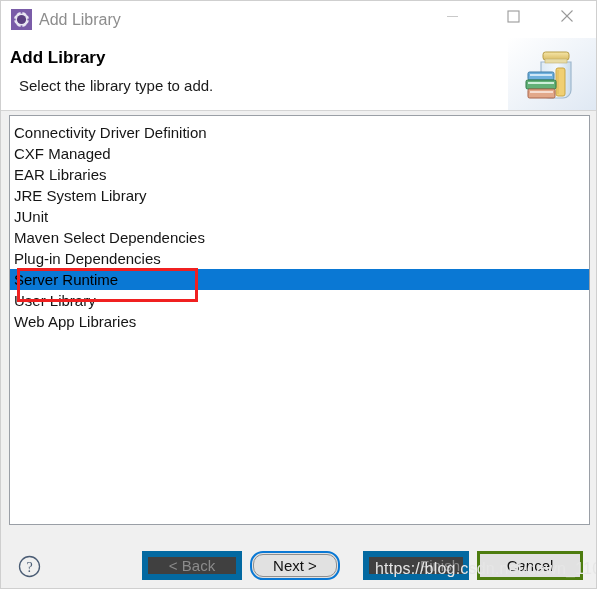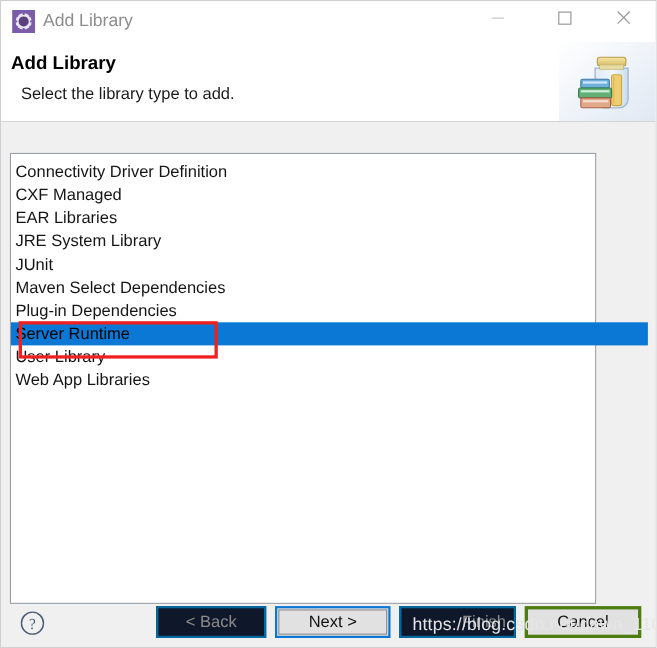--- a/index.html
+++ b/index.html
@@ -90,22 +90,22 @@
   #body {
     position: absolute;
     left: 0; top: 110px;
     width: 597px; height: 479px;
     background: #f0f0f0;
   }
 
   
   #list-panel {
     position: absolute;
-    left: 8px; top: 28px;
-    width: 533px; height: 410px;
+    left: 8px; top: 4px;
+    width: 581px; height: 410px;
     background: #ffffff;
     border: 1px solid #9a9fa6;
   }
   #list-inner {
     position: absolute;
     left: 0; top: 6px;
     width: 579px;
   }
   .list-row {
     position: relative;
@@ -143,38 +143,38 @@
   }
   .dlgbtn {
     position: absolute;
     top: 8px;
     height: 29px;
     font-size: 15px;
     display: flex;
     align-items: center;
     justify-content: center;
     white-space: nowrap;
-    background: #0f172a;
+    background: #404040;
     color: #8b8b8b;
-    border: 2px solid #0369a1;
+    border: 6px solid #0369a1;
   }
   .dlgbtn.enabled {
     background: #e1e1e1;
     color: #111111;
     border: 3px solid #4d7c0f;
   }
   .dlgbtn.focused {
     background: #e1e1e1;
     color: #111111;
     border: 2px solid #0a78d4;
     outline: 1px solid #8e8e8e;
     outline-offset: -4px;
   }
   #btn-back   { left: 141px; width: 100px; }
-  #btn-next   { left: 249px; width: 105px; }
+  #btn-next   { left: 249px; width: 90px; border-radius: 13px; }
   #btn-finish { left: 362px; width: 106px; padding-left: 48px; }
   #btn-cancel { left: 476px; width: 106px; }
 
   
   #watermark {
     position: absolute;
     left: 362px; top: 559px;
     font-size: 16px;
     color: #e6e6e6;
     letter-spacing: 0.2px;

